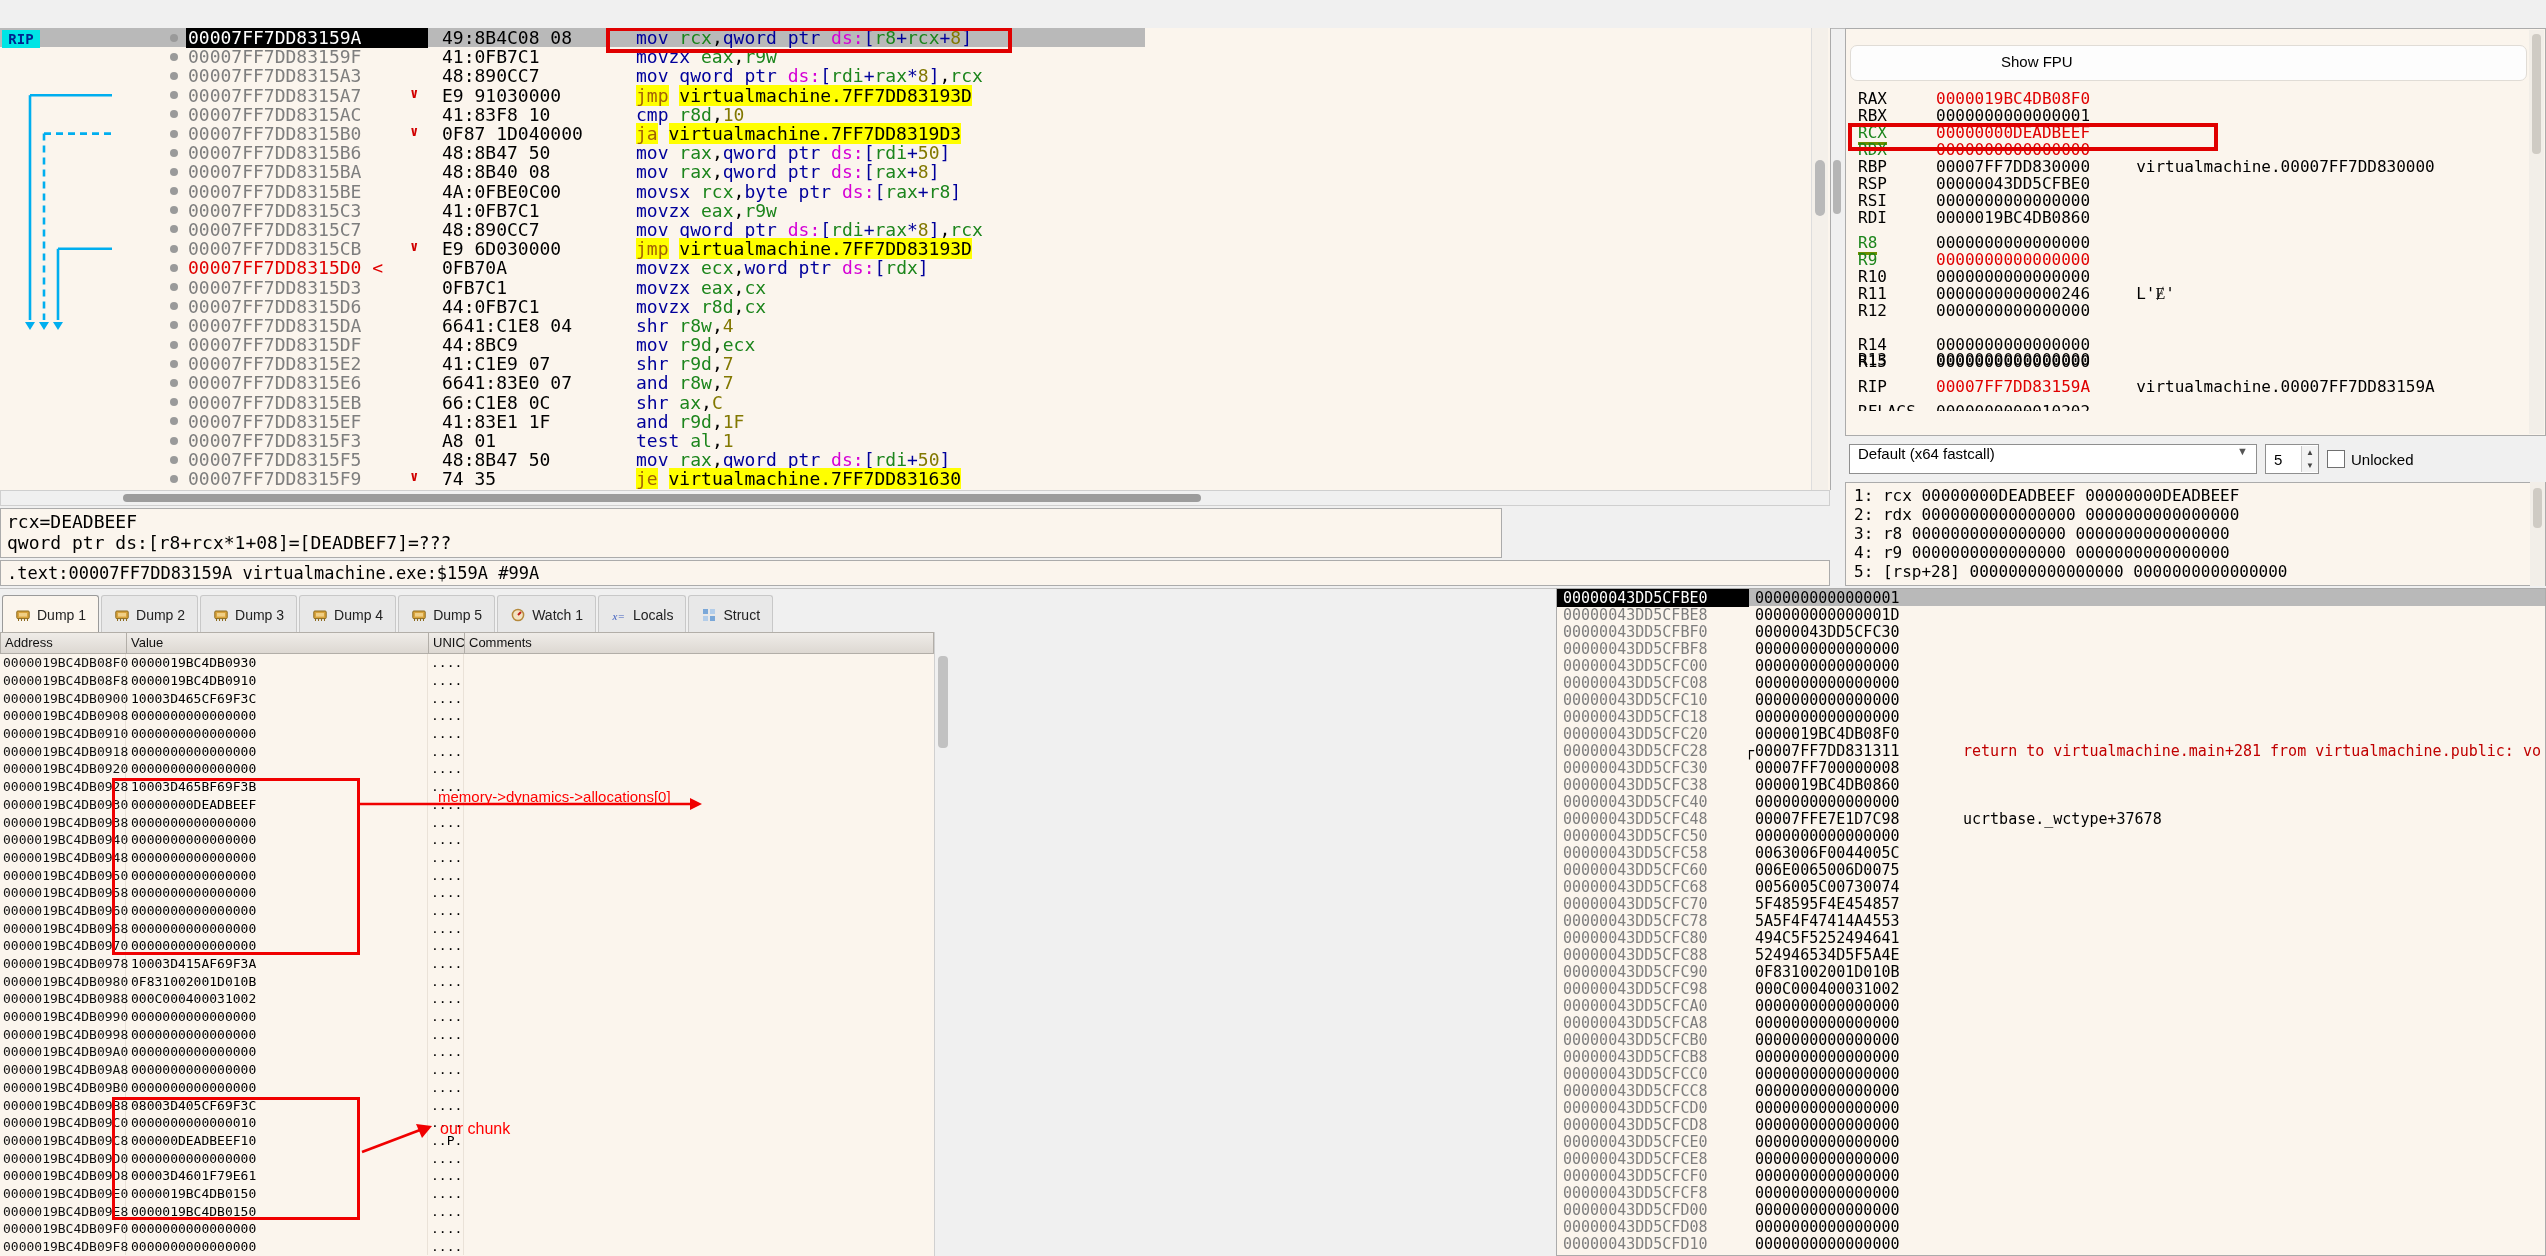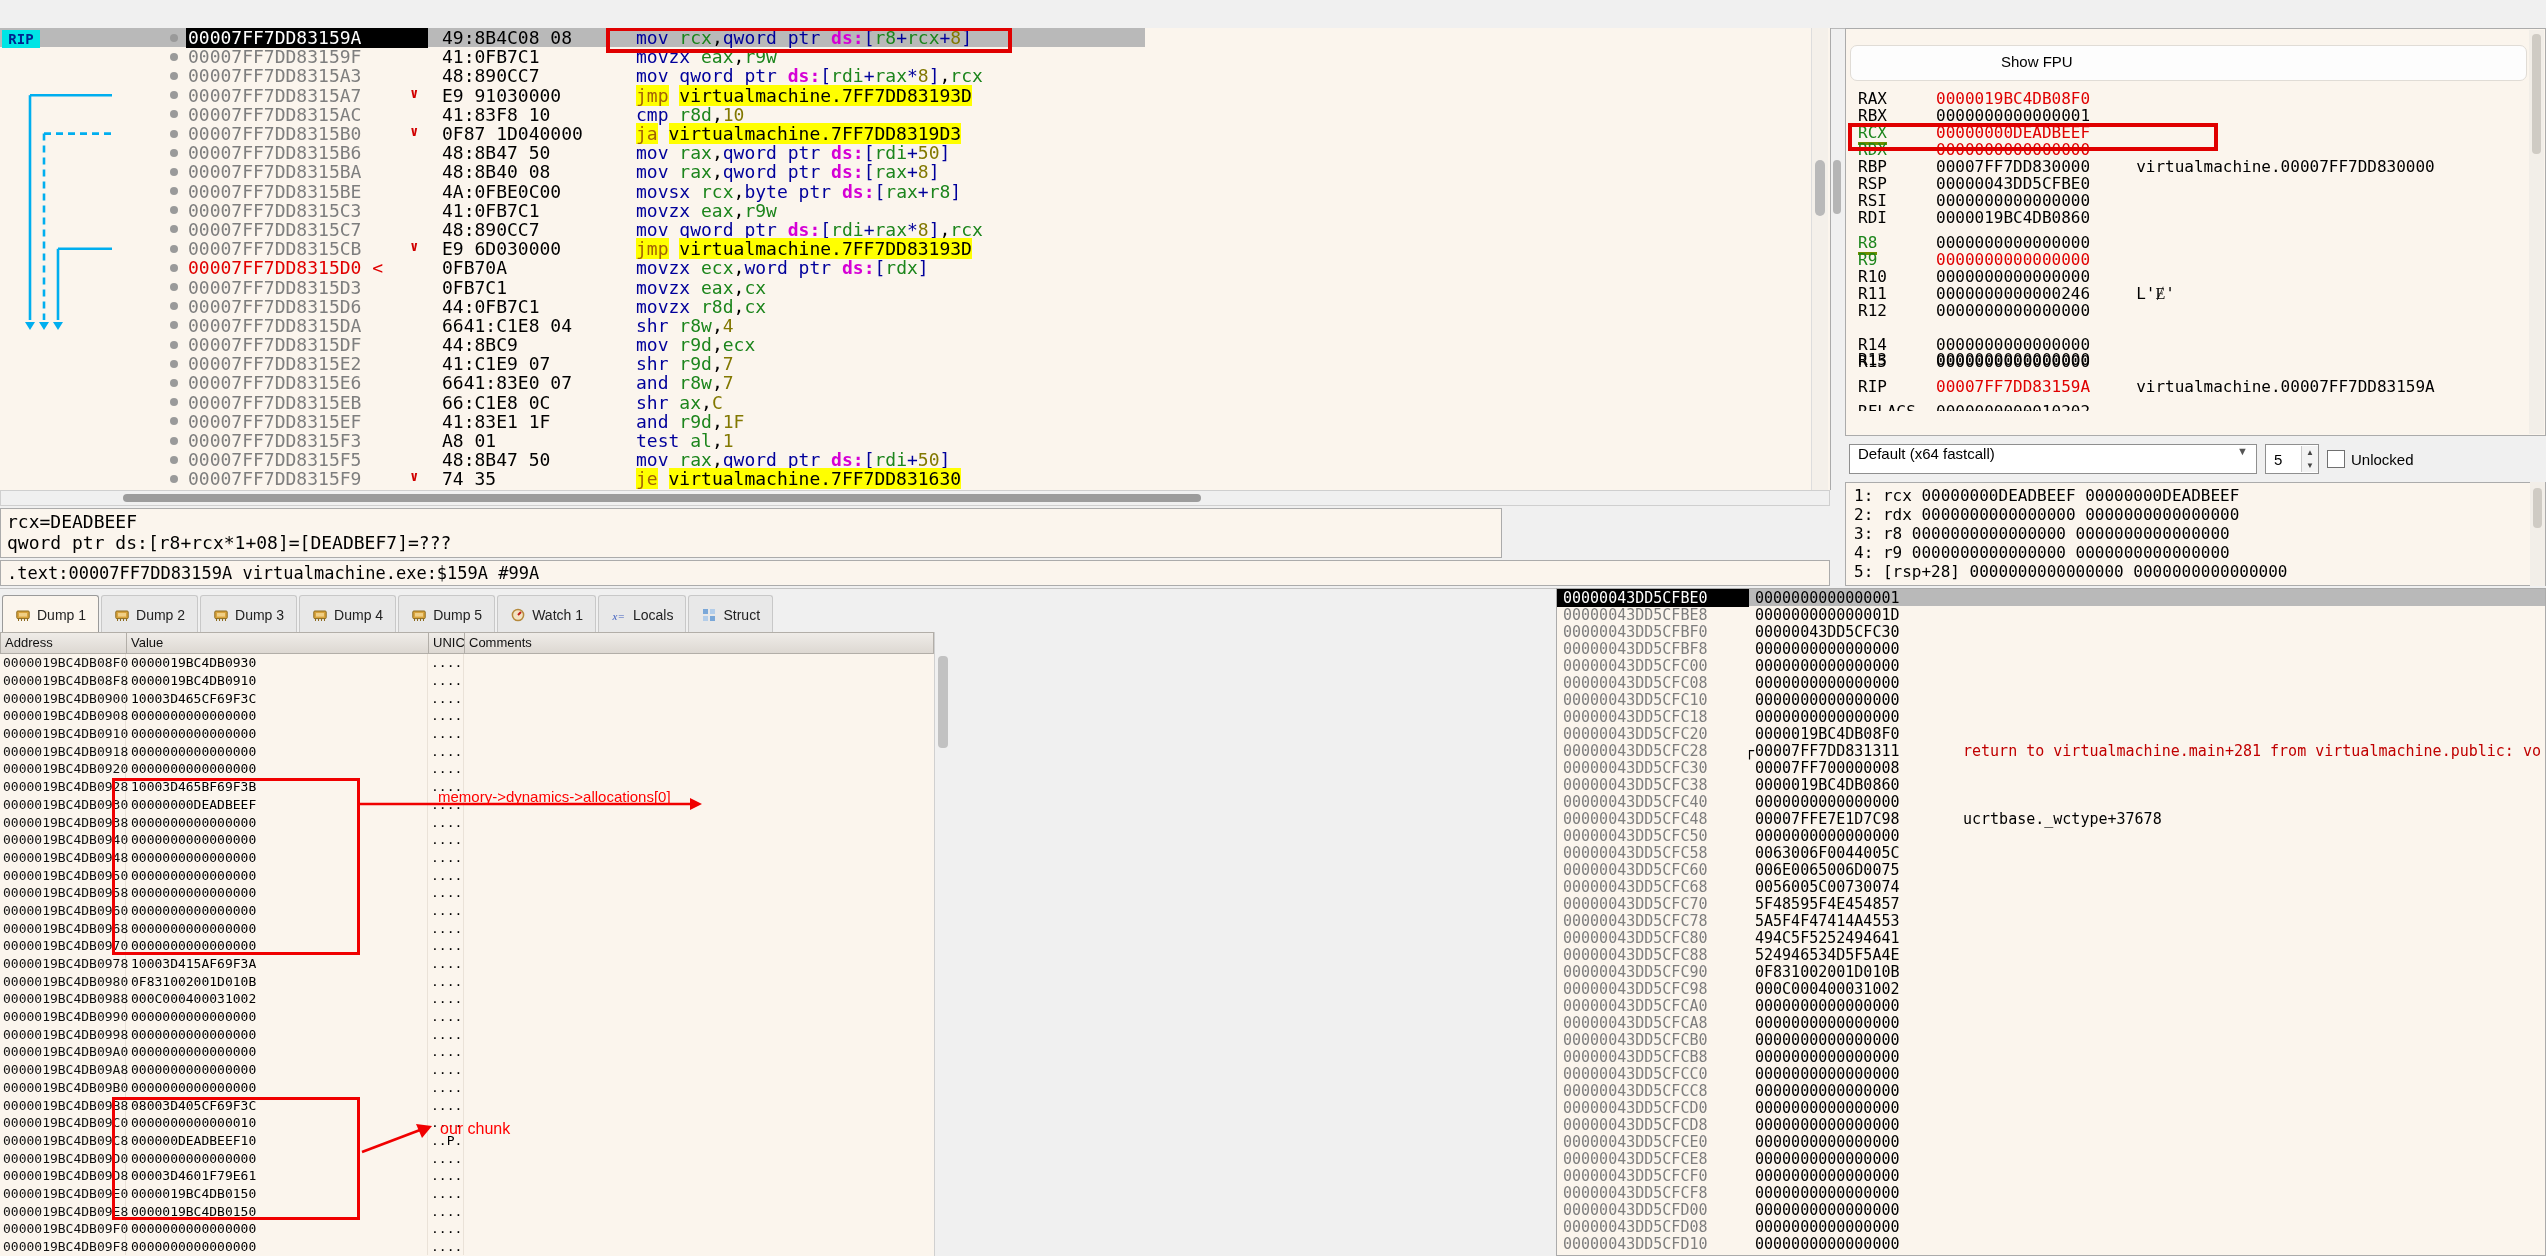--- a/index.html
+++ b/index.html
@@ -21,21 +21,21 @@
   .dotcell{width:186px;display:flex;justify-content:flex-end;align-items:center;flex:0 0 auto;}
   .bpdot{width:8px;height:8px;border-radius:50%;background:#9a9a9a;margin-right:8px;}
   .addr{width:240px;flex:0 0 auto;color:#7e7e7e;padding-left:2px;}
   .sel .addr{background:#000;color:#fff;}
   .tgt .addr{color:#e00000;}
   .tmark{color:#e00000;}
   .bytes{width:180px;flex:0 0 auto;color:#000;padding-left:14px;position:relative;}
   .chev{position:absolute;left:-18px;top:0;color:#d10000;font-weight:bold;font-size:14px;}
   .instr{flex:1;padding-left:14px;color:#000;white-space:pre;}
   .mnem{color:#00009b;} .reg{color:#1c851c;} .num{color:#827800;} .kw{color:#00009b;}
-  .brk{color:#00009b;} .seg{color:#d500d5;font-weight:bold;}
+  .brk{color:#00009b;} .seg{color:#d500d5;}
   .jcc{color:#a16207;background:#ffff00;} .symref{color:#000;background:#ffff00;}
   #ripbadge{position:absolute;left:2px;top:2px;width:38px;height:18px;background:#00e5e5;
             color:#00248f;font-weight:bold;font-size:14px;text-align:center;line-height:18px;}
   #disbox{position:absolute;left:606px;top:-1px;width:406px;height:26px;border:4px solid #e00000;box-sizing:border-box;}
   #disvscroll{position:absolute;right:2px;top:0;width:16px;height:462px;background:#f4f0ea;border-left:1px solid #ddd;}
   #disvscroll .thumb{position:absolute;left:3px;top:132px;width:10px;height:56px;background:#b9b9b9;border-radius:5px;}
   
   #hscroll{position:absolute;left:0;top:490px;width:1830px;height:16px;background:#f0f0f0;border:1px solid #cfcfcf;box-sizing:border-box;}
   #hscroll .thumb{position:absolute;left:122px;top:3px;width:1078px;height:8px;background:#9c9c9c;border-radius:4px;}
   #infobox{position:absolute;left:0;top:508px;width:1502px;height:50px;background:#fbf5ed;border:1px solid #ababab;

